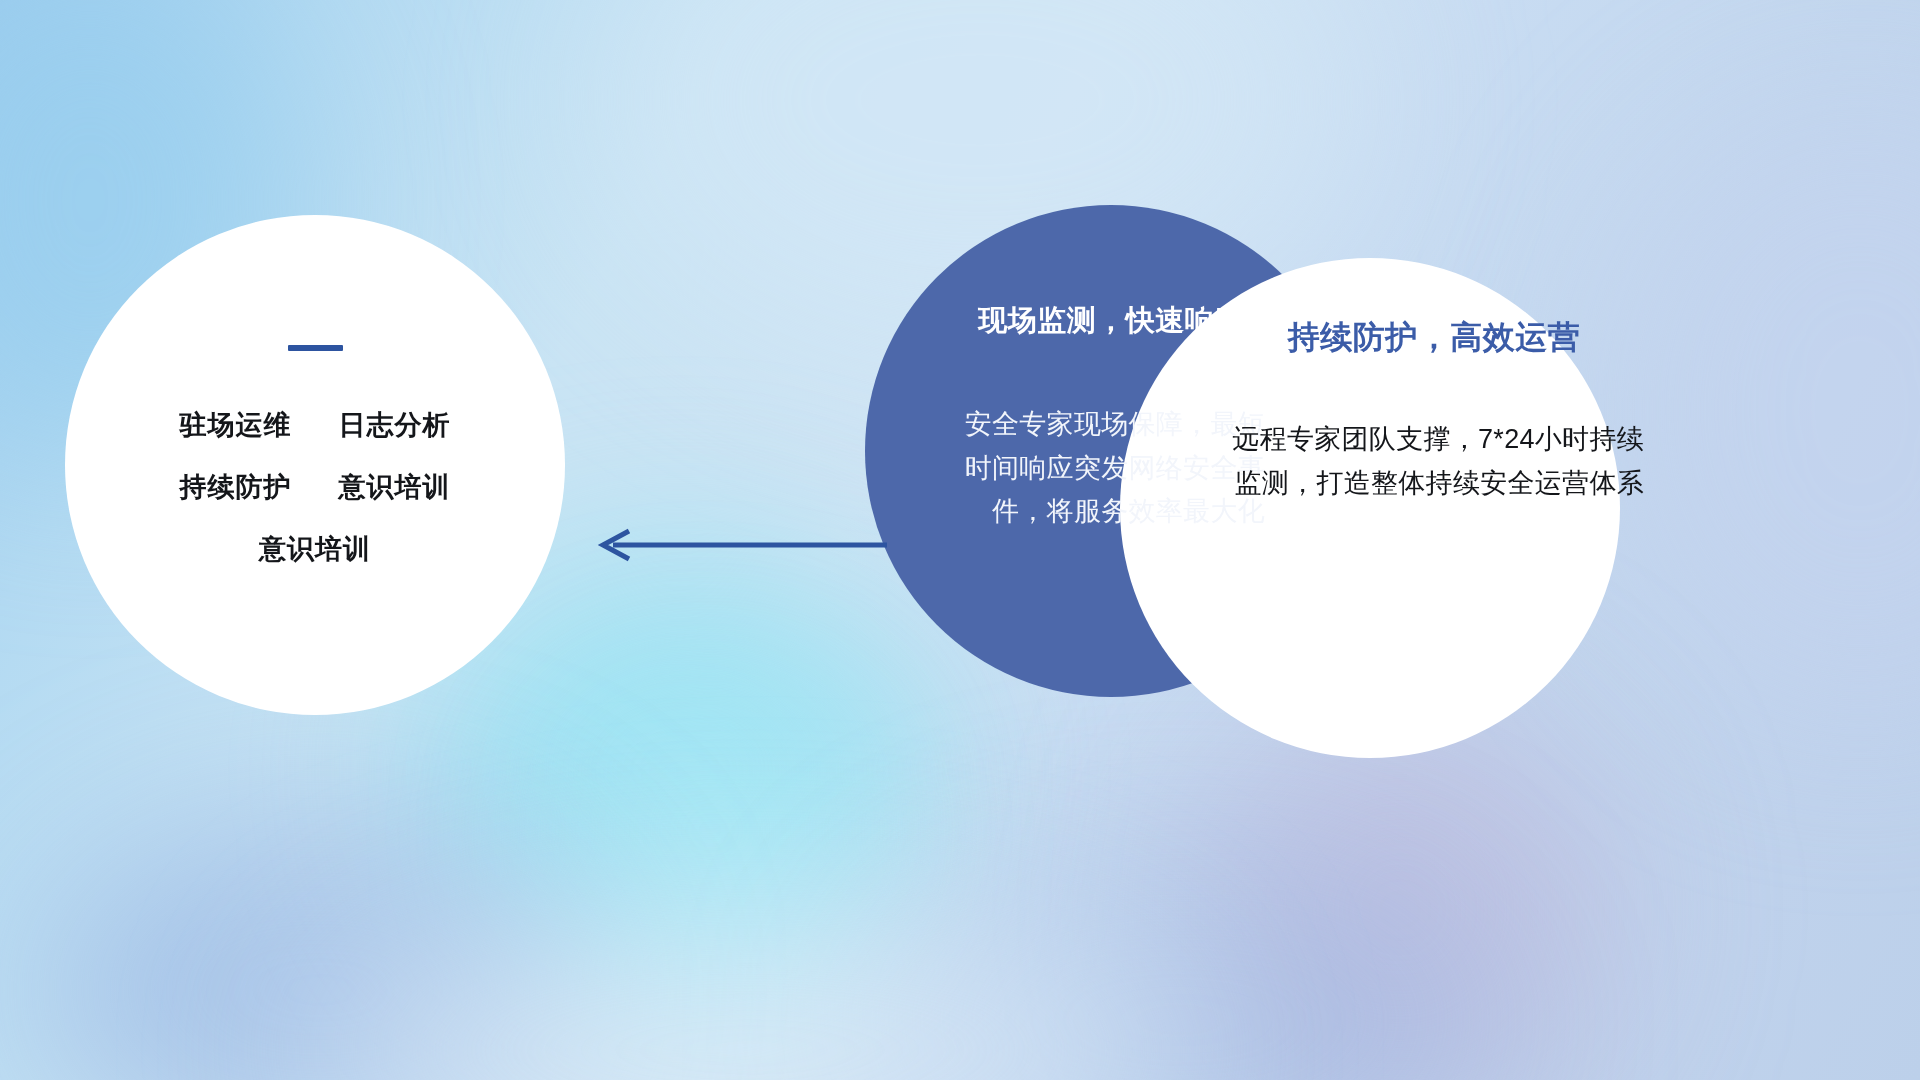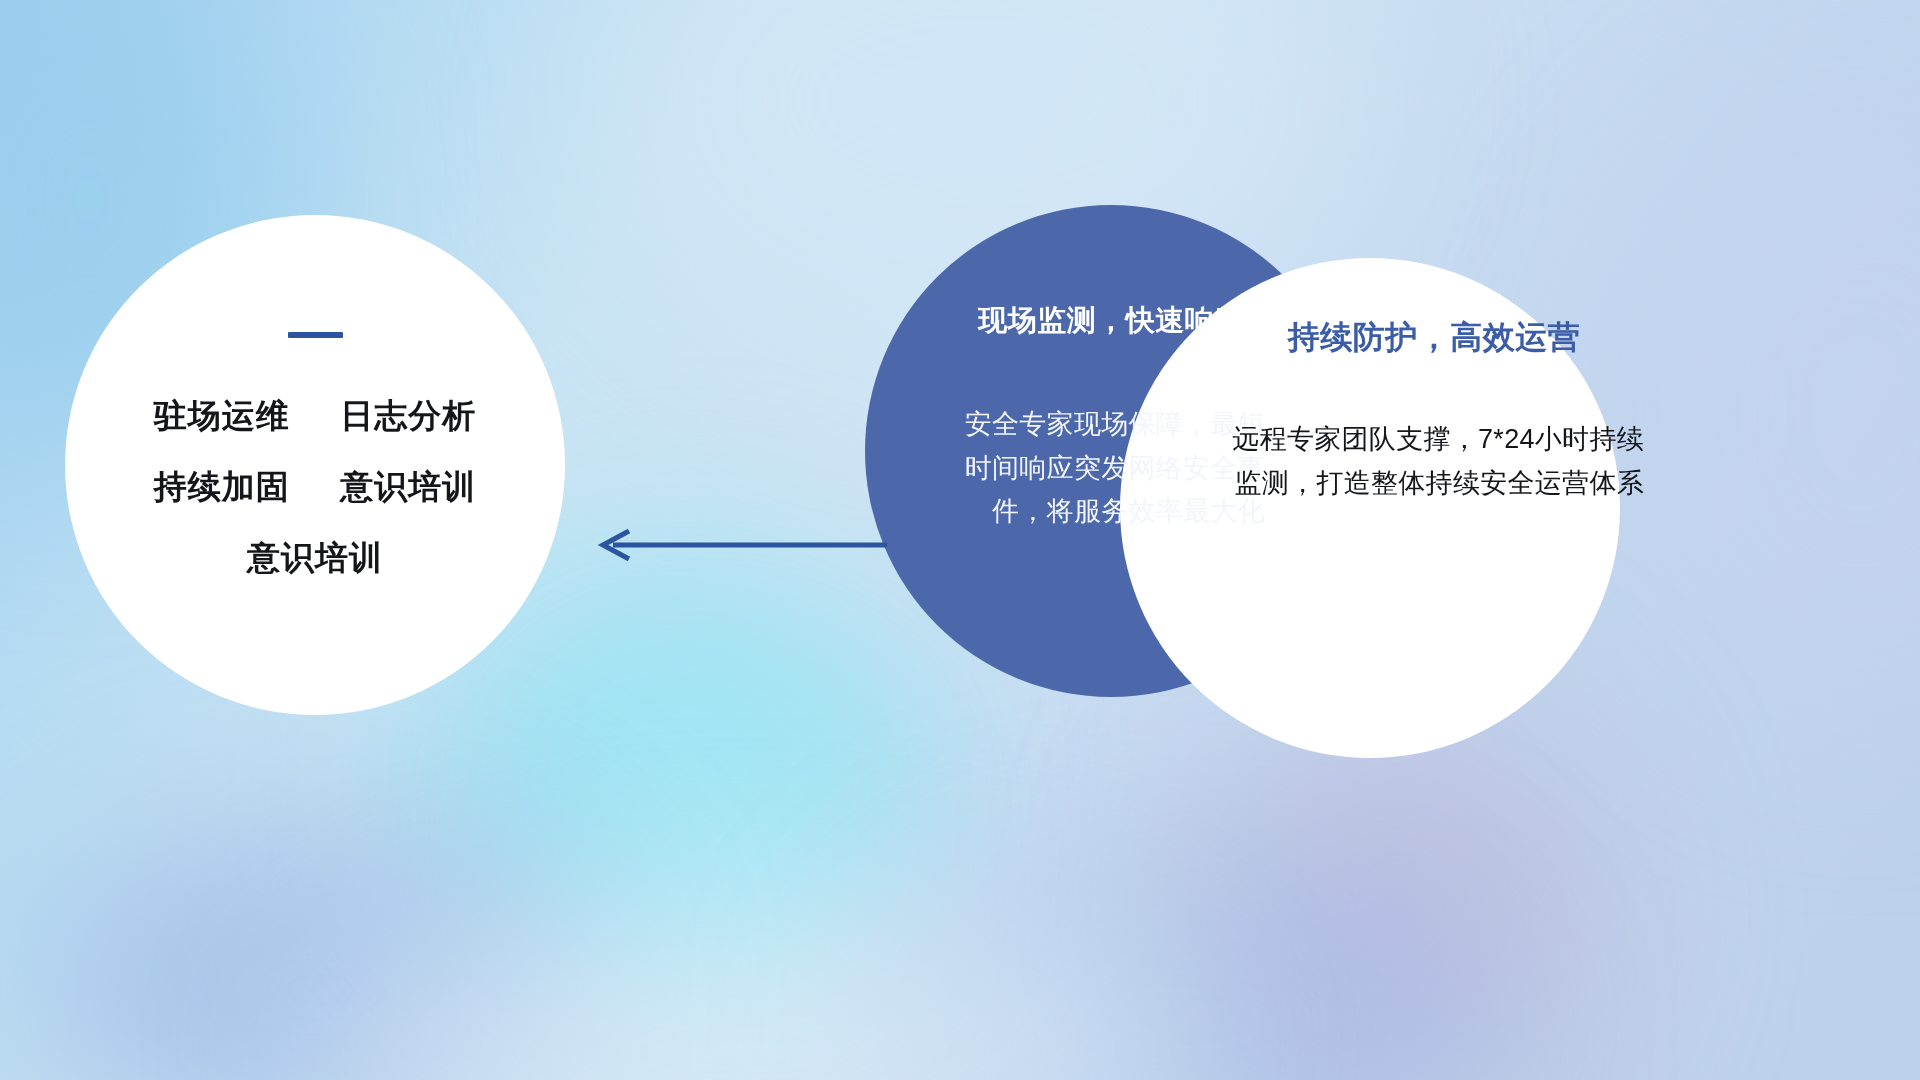--- a/index.html
+++ b/index.html
@@ -52,21 +52,21 @@
   .left-inner {
     position:absolute; left:65px; top:215px; width:500px; height:500px;
     display:flex; flex-direction:column; align-items:center; justify-content:center;
   }
   .dash {
     width:55px; height:6px; background:#2d54a0; border-radius:1px;
     margin-bottom:56px;
   }
   .left-lines { text-align:center; }
   .left-line {
-    font-size:33px; font-weight:bold; color:#14161a;
+    font-size:27px; font-weight:bold; color:#14161a;
     letter-spacing:1px; margin-bottom:26px; white-space:nowrap;
   }
   .left-line:last-child { margin-bottom:18px; }
   .gap { display:inline-block; width:30px; }
 
   
   .mid-inner {
     position:absolute; left:865px; top:205px; width:492px; height:492px;
     display:flex; flex-direction:column; align-items:center;
     padding:96px 42px 0 42px; z-index:3;
@@ -127,21 +127,21 @@
 
   <div class="left-inner">
     <div class="dash"></div>
     <div class="left-lines">
       <div class="left-line">
         <span>驻场运维</span>
         <span class="gap"></span>
         <span>日志分析</span>
       </div>
       <div class="left-line">
-        <span>持续加固</span>
+        <span>持续防护</span>
         <span class="gap"></span>
         <span>意识培训</span>
       </div>
       <div class="left-line">
         <span>意识培训</span>
       </div>
     </div>
   </div>
 
   <div class="mid-inner">

